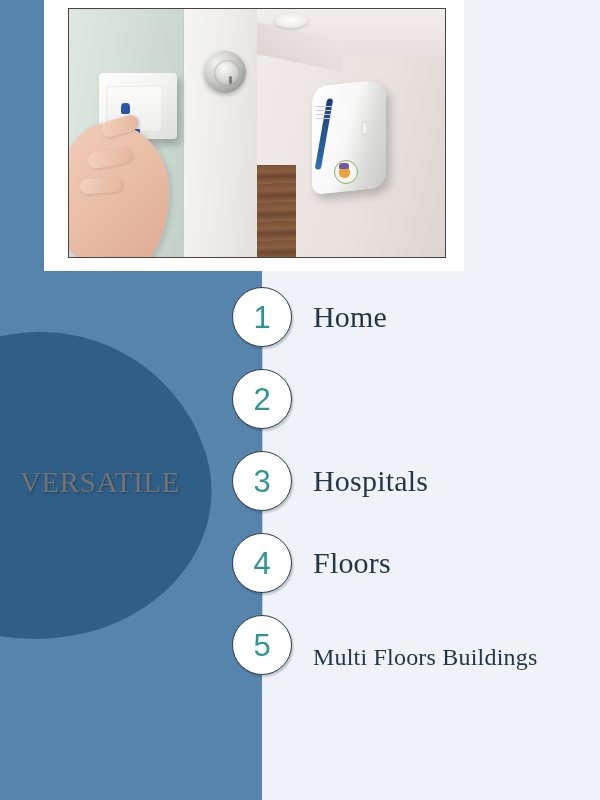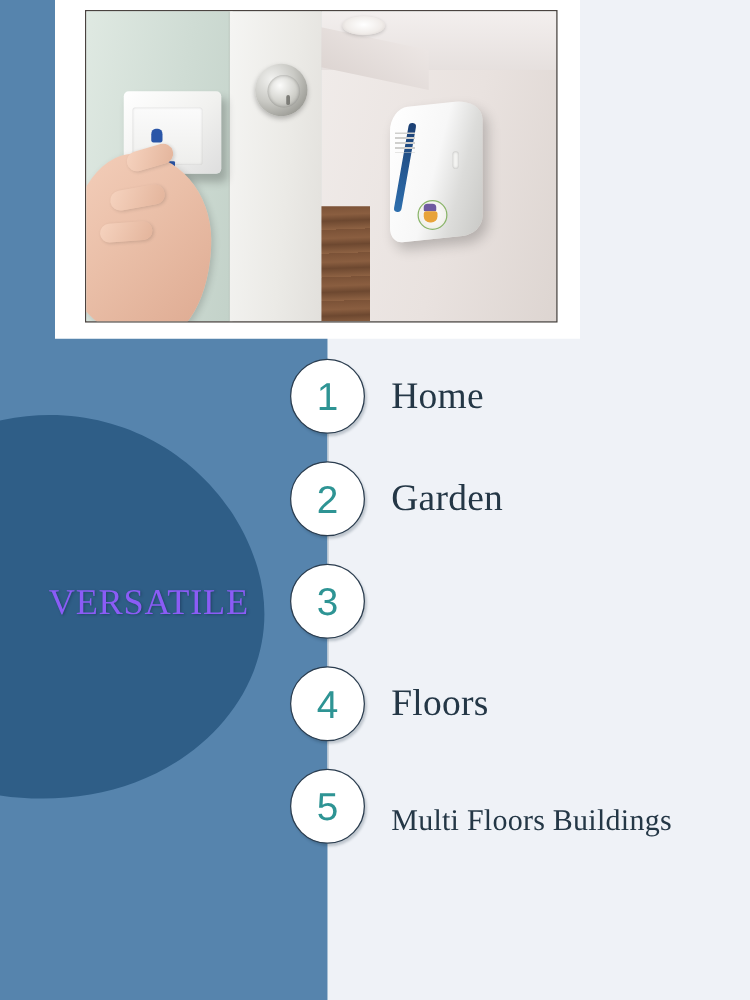--- a/index.html
+++ b/index.html
@@ -131,27 +131,26 @@
 
   .connector {
     position:absolute; left:262px; width:1.4px;
     background:#c4ccd4; z-index:1;
   }
 
   
   .vu {
     position:absolute; left:20px; top:462px; width:200px;
     font-family:"Liberation Serif", serif;
-    color:#8b5cf6;
+    color:#737373;
     font-size:29px;
     line-height:1.38;
     letter-spacing:.6px;
     text-shadow:1px 1px 2px rgba(10,30,50,.35);
     z-index:5;
-    margin-left:19px;
   }
 </style>
 </head>
 <body>
 
 <div id="stage">
 
   <div class="bg-white"></div>
 
   <svg class="bg-topright" viewBox="0 0 136 170" preserveAspectRatio="none">
@@ -219,27 +218,27 @@
       <div class="circle">
         <span class="num">1</span>
       </div>
       <div class="label lbl-big">Home</div>
     </div>
 
     <div class="row" style="top:369px;">
       <div class="circle">
         <span class="num">2</span>
       </div>
-      <div class="label lbl-big">Garden</div>
     </div>
 
     <div class="row" style="top:451px;">
       <div class="circle">
         <span class="num">3</span>
       </div>
+      <div class="label lbl-big">Hospitals</div>
     </div>
 
     <div class="row" style="top:533px;">
       <div class="circle">
         <span class="num">4</span>
       </div>
       <div class="label lbl-big">Floors</div>
     </div>
 
     <div class="row" style="top:615px;">

